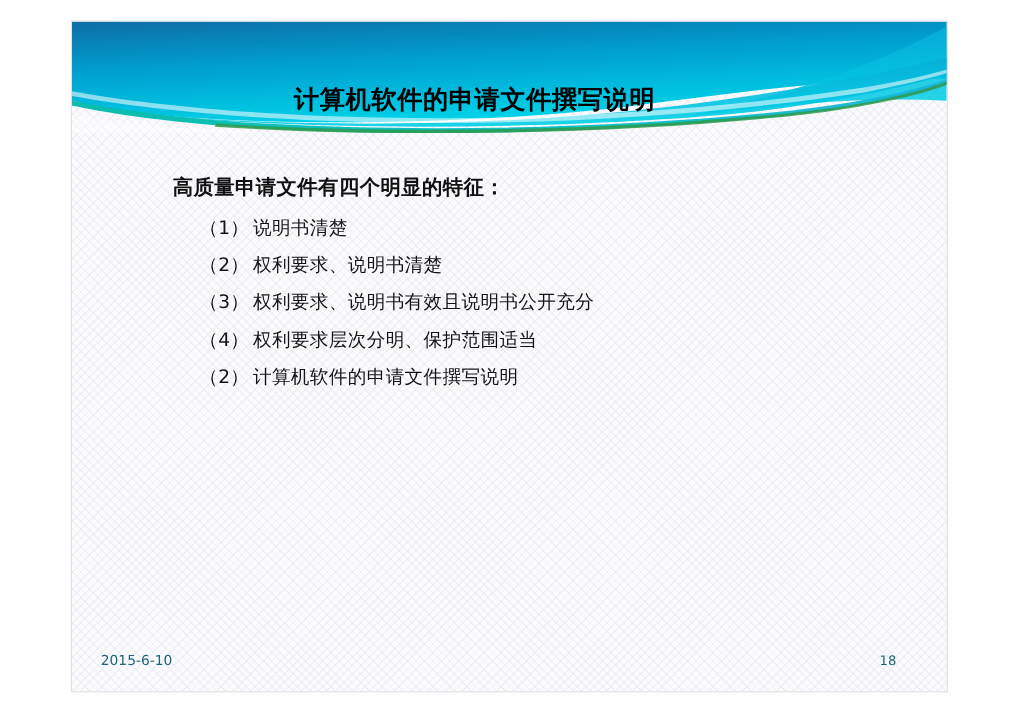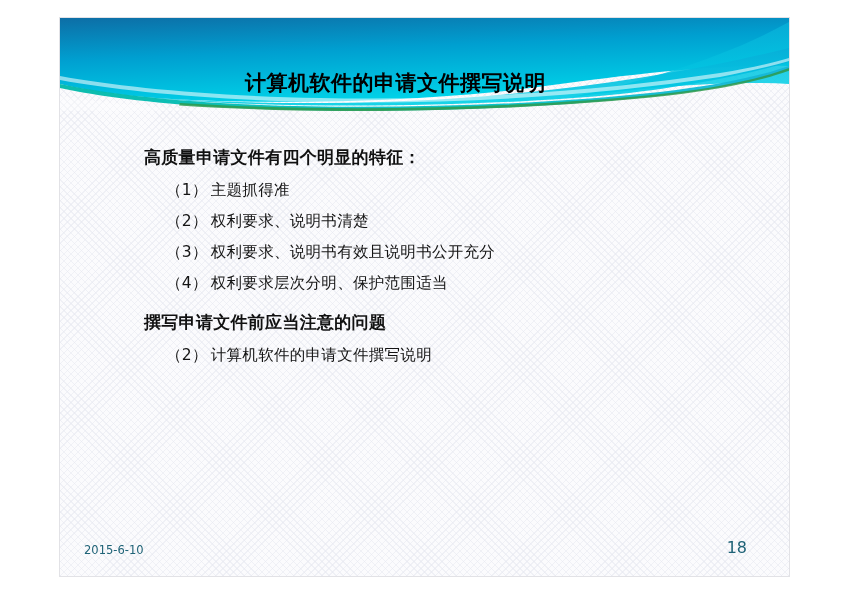--- a/index.html
+++ b/index.html
@@ -89,21 +89,21 @@
     left: 24px;
     bottom: 19px;
     font-size: 11.5px;
     color: #1f6377;
     font-family: "DejaVu Sans", "Liberation Sans", sans-serif;
   }
   #footer-page {
     position: absolute;
     right: 42px;
     bottom: 19px;
-    font-size: 16px;
+    font-size: 11px;
     color: #1f6377;
     font-family: "DejaVu Sans", "Liberation Sans", sans-serif;
   }
 </style>
 </head>
 <body>
 
 <div id="slide">
 
   <div id="banner">
@@ -144,33 +144,32 @@
     </svg>
   </div>
 
   <div id="slide-title">计算机软件的申请文件撰写说明</div>
 
   <div id="body-block">
 
     <div class="sec-head">高质量申请文件有四个明显的特征：</div>
 
     <div class="bullet">
-      <span class="num">（1）</span><span class="txt">主题抓得准</span>
+      <span class="num">（1）</span><span class="txt">说明书清楚</span>
     </div>
     <div class="bullet">
       <span class="num">（2）</span><span class="txt">权利要求、说明书清楚</span>
     </div>
     <div class="bullet">
       <span class="num">（3）</span><span class="txt">权利要求、说明书有效且说明书公开充分</span>
     </div>
     <div class="bullet">
       <span class="num">（4）</span><span class="txt">权利要求层次分明、保护范围适当</span>
     </div>
 
-    <div class="sec-head second">撰写申请文件前应当注意的问题</div>
 
     <div class="bullet">
       <span class="num">（2）</span><span class="txt">计算机软件的申请文件撰写说明</span>
     </div>
 
   </div>
 
   <div id="footer-date">2015-6-10</div>
   <div id="footer-page">18</div>
 

